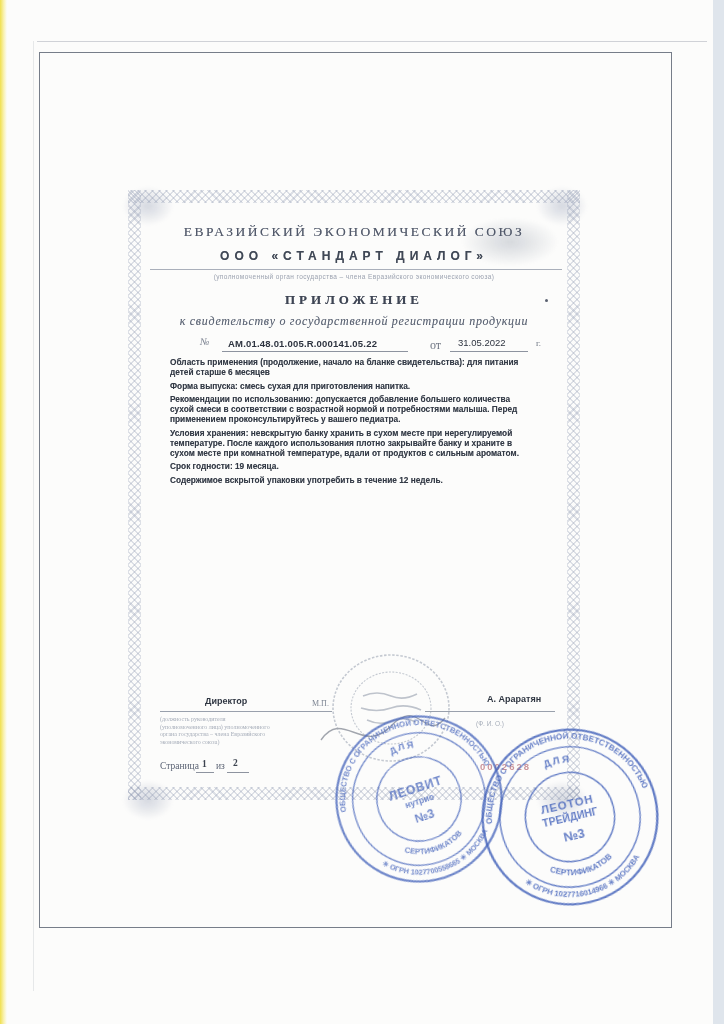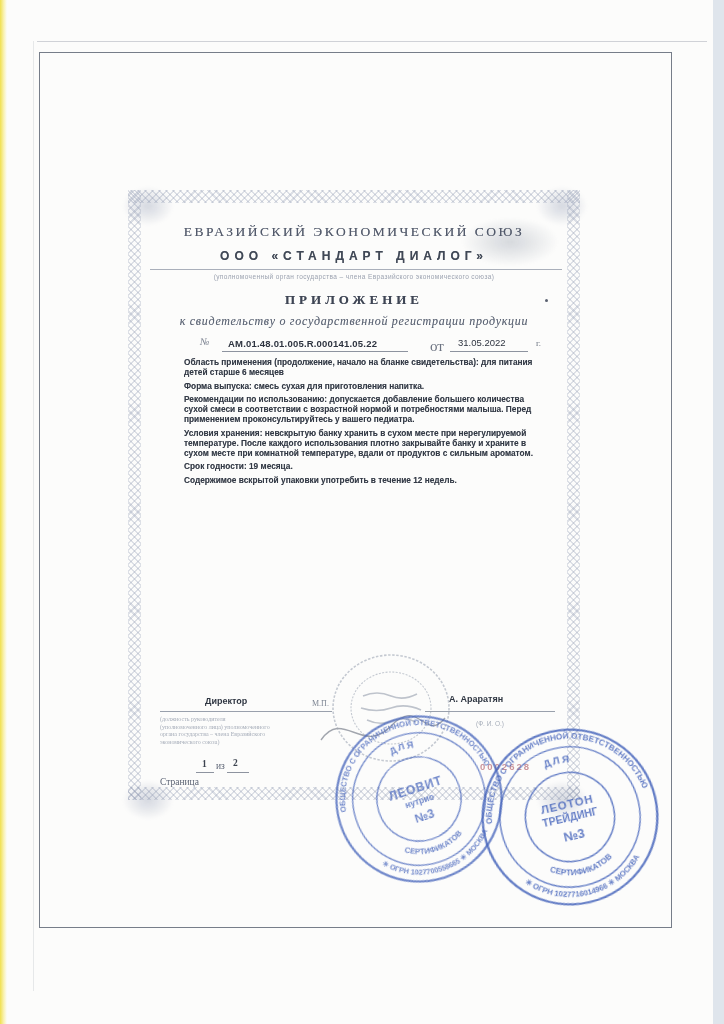--- a/index.html
+++ b/index.html
@@ -43,39 +43,39 @@
       letter-spacing:4px;color:#3e4554;text-shadow:0 0 .5px rgba(62,69,84,.5);}
   .title-dot{left:545px;top:299px;width:3px;height:3px;border-radius:50%;background:#5a6170;}
   .doc-subtitle{left:128px;top:314px;width:452px;text-align:center;
       font-family:"Liberation Serif",serif;font-size:12px;letter-spacing:.7px;color:#5d6575;
       text-shadow:0 0 .5px rgba(93,101,117,.45);font-style:italic;}
   
   .no-label{left:200px;top:336px;font-family:"Liberation Serif",serif;font-style:italic;
       font-size:10px;color:#7b8290;}
   .no-value{left:228px;top:338px;font-weight:bold;font-size:9.5px;color:#2e3440;letter-spacing:.2px;}
   .no-line{left:222px;top:351px;width:186px;height:1px;background:#8d939f;}
-  .from-label{left:430px;top:338px;font-family:"Liberation Serif",serif;font-size:15px;color:#6c7381;}
+  .from-label{left:430px;top:338px;font-family:"Liberation Serif",serif;font-size:12px;color:#6c7381;}
   .date-value{left:458px;top:337px;font-weight:normal;font-size:9.5px;color:#2e3440;}
   .date-line{left:450px;top:351px;width:78px;height:1px;background:#8d939f;}
   .year-label{left:536px;top:338px;font-family:"Liberation Serif",serif;font-size:9px;color:#6c7381;}
   
-  .body-text{left:184px;top:357px;width:352px;font-size:8.3px;line-height:10px;
+  .body-text{left:170px;top:357px;width:352px;font-size:8.3px;line-height:10px;
       font-weight:600;color:#333a46;text-shadow:0 0 .4px rgba(51,58,70,.4);}
   .body-text p{margin:0 0 3.5px 0;}
   
   .sig-pos{left:205px;top:696px;font-weight:bold;font-size:9px;color:#2f3642;}
   .sig-line-left{left:160px;top:711px;width:172px;height:1px;background:#99a0ac;}
   .mp-label{left:312px;top:699px;font-family:"Liberation Serif",serif;font-size:8px;color:#7b8391;}
-  .sig-name{left:449px;top:694px;font-weight:bold;font-size:9px;color:#2f3642;text-align:right;}
+  .sig-name{left:487px;top:694px;font-weight:bold;font-size:9px;color:#2f3642;text-align:right;}
   .sig-line-right{left:425px;top:711px;width:130px;height:1px;background:#99a0ac;}
   .sig-fio{left:425px;top:720px;width:130px;text-align:center;font-size:6.5px;color:#a6adb9;}
   .sig-caption{left:160px;top:716px;width:178px;font-family:"Liberation Serif",serif;
       font-size:6px;line-height:7.6px;color:#a6adb9;white-space:pre-line;}
   
-  .pg-label{left:160px;top:761px;font-family:"Liberation Serif",serif;font-size:9.5px;color:#5b6374;margin-top:16px;}
+  .pg-label{left:160px;top:761px;font-family:"Liberation Serif",serif;font-size:9.5px;color:#5b6374;}
   .pg-cur{left:202px;top:759px;font-family:"Liberation Serif",serif;font-weight:bold;font-size:9.5px;color:#3c434f;}
   .pg-line1{left:196px;top:772px;width:18px;height:1px;background:#8d939f;}
   .pg-of{left:216px;top:761px;font-family:"Liberation Serif",serif;font-size:9.5px;color:#5b6374;}
   .pg-total{left:233px;top:758px;font-family:"Liberation Serif",serif;font-weight:bold;font-size:9.5px;color:#3c434f;}
   .pg-line2{left:227px;top:772px;width:22px;height:1px;background:#8d939f;}
   
   .serial{left:464px;top:761px;font-weight:bold;font-size:9.5px;letter-spacing:2px;
       color:rgba(172,84,96,.62);filter:blur(.25px);margin-left:16px;}
   
   .stamp{color:#4a68bd;}

